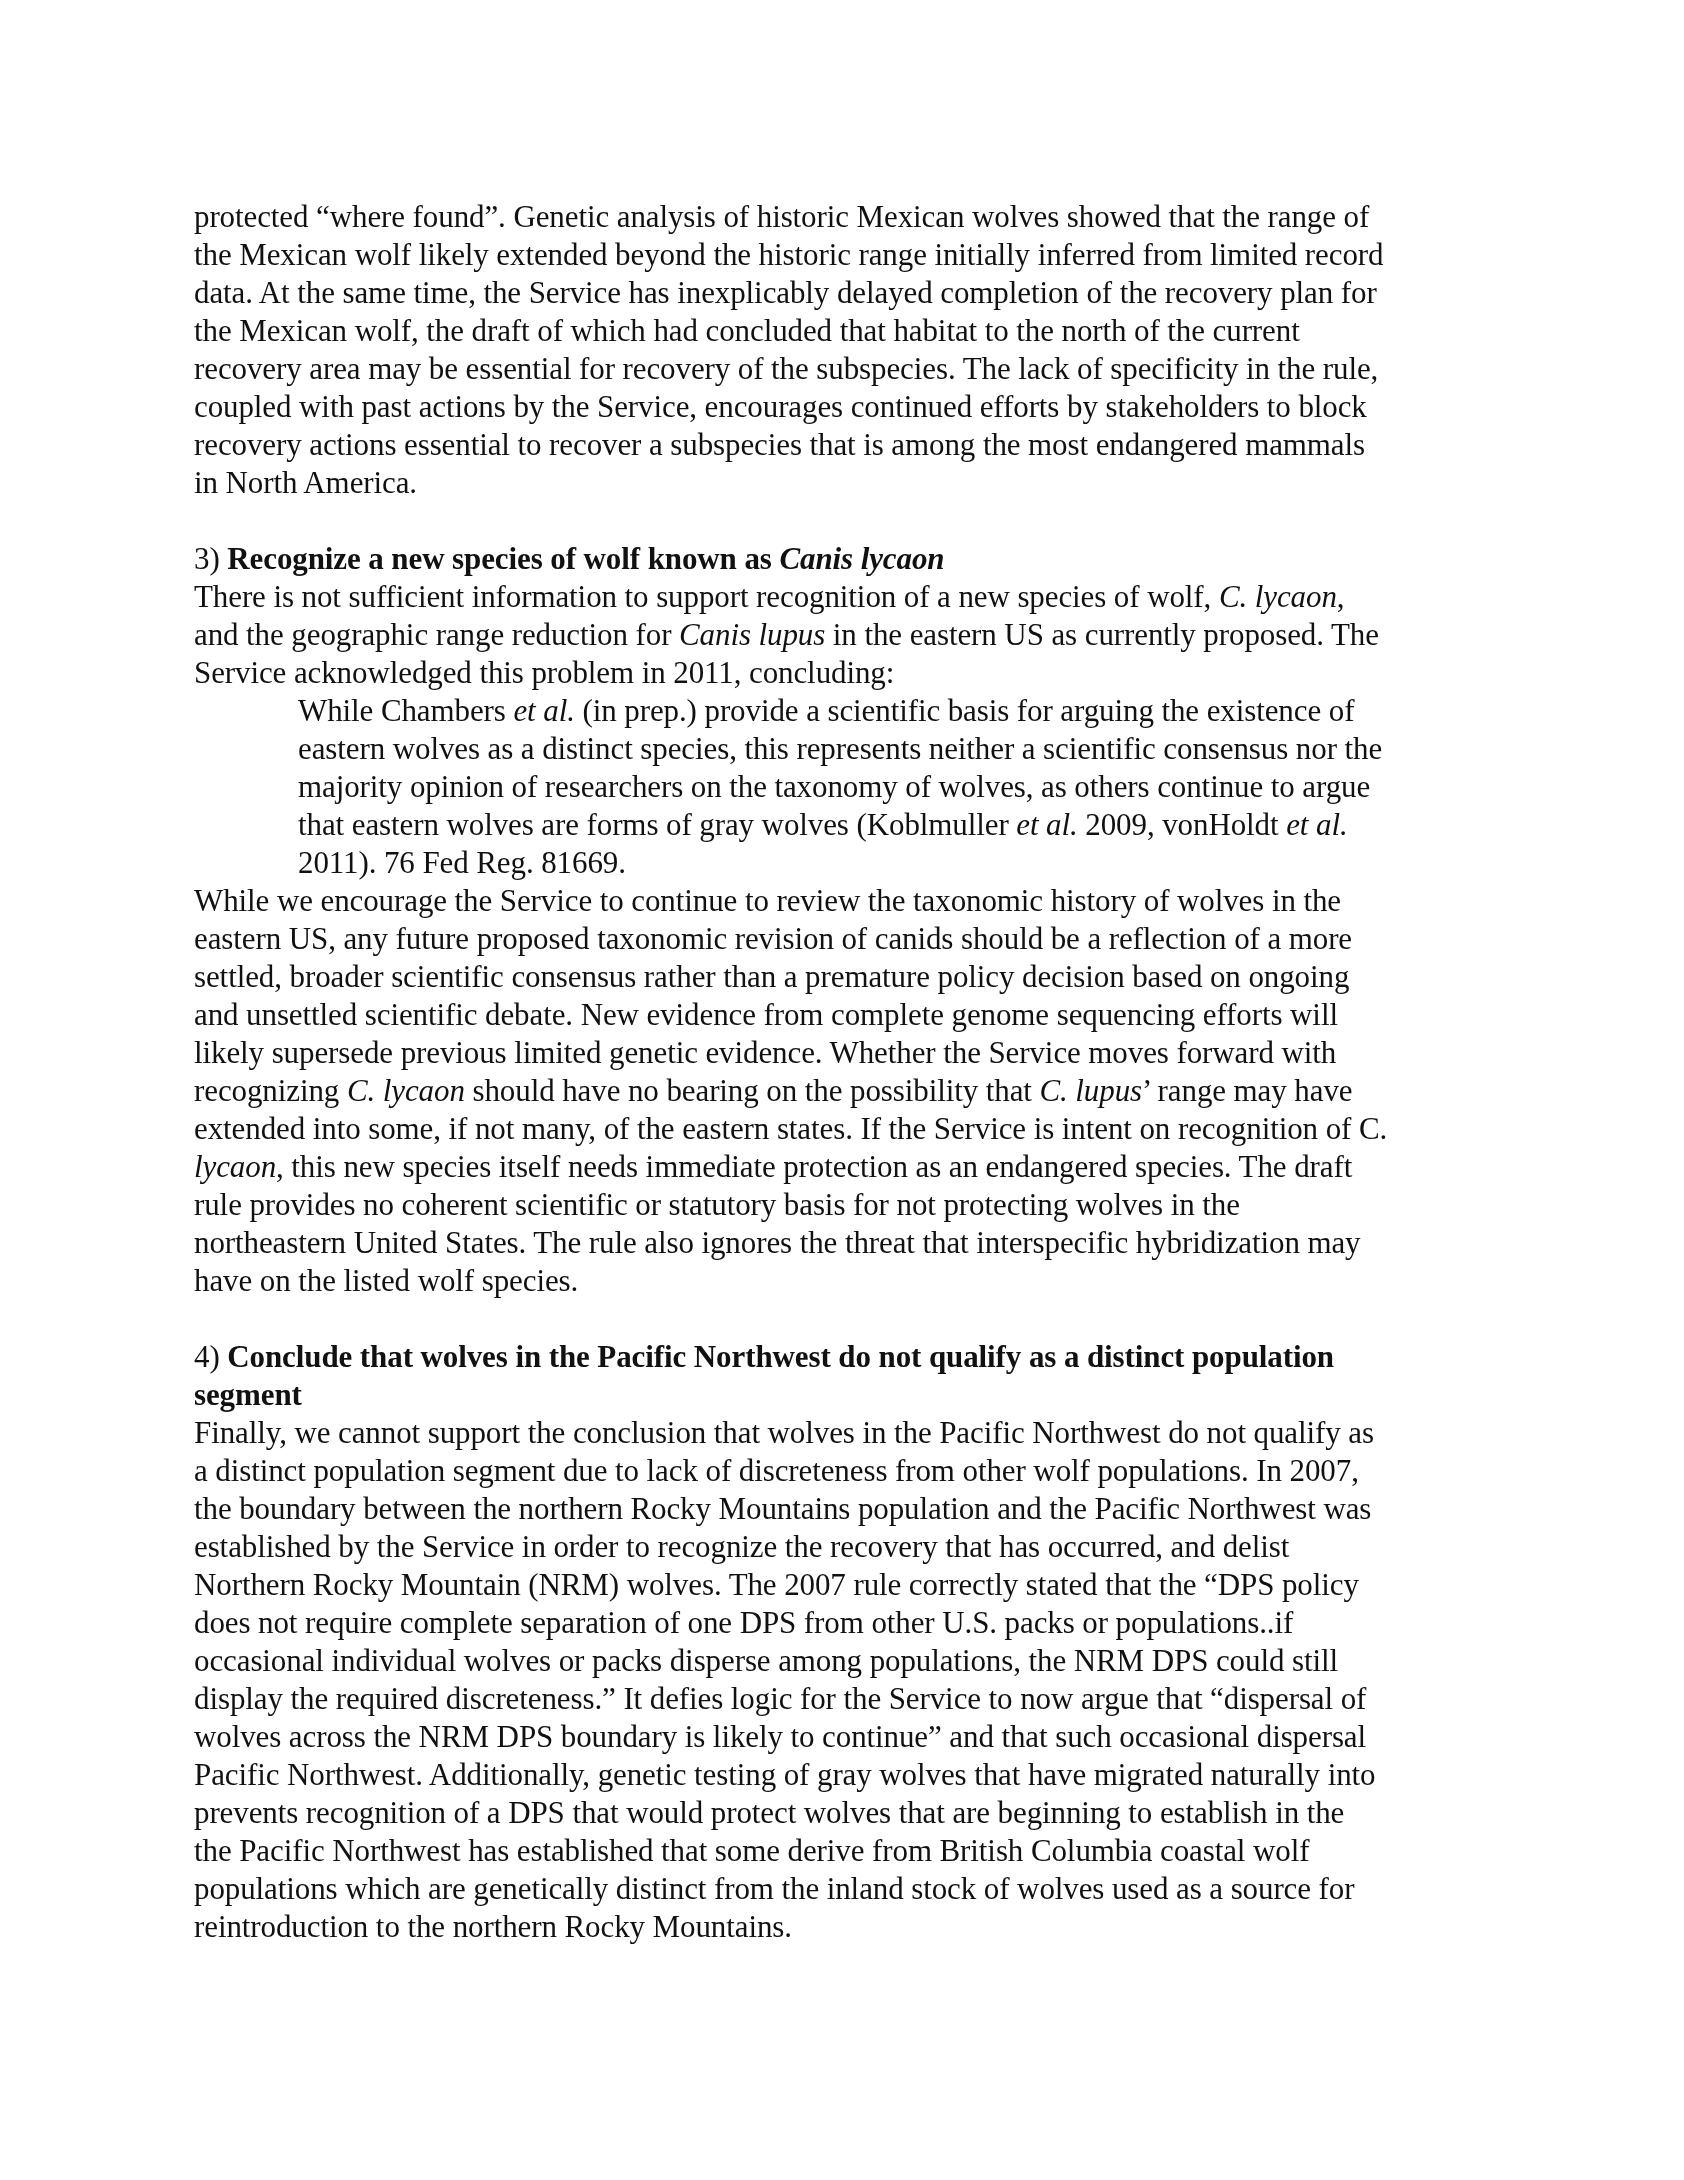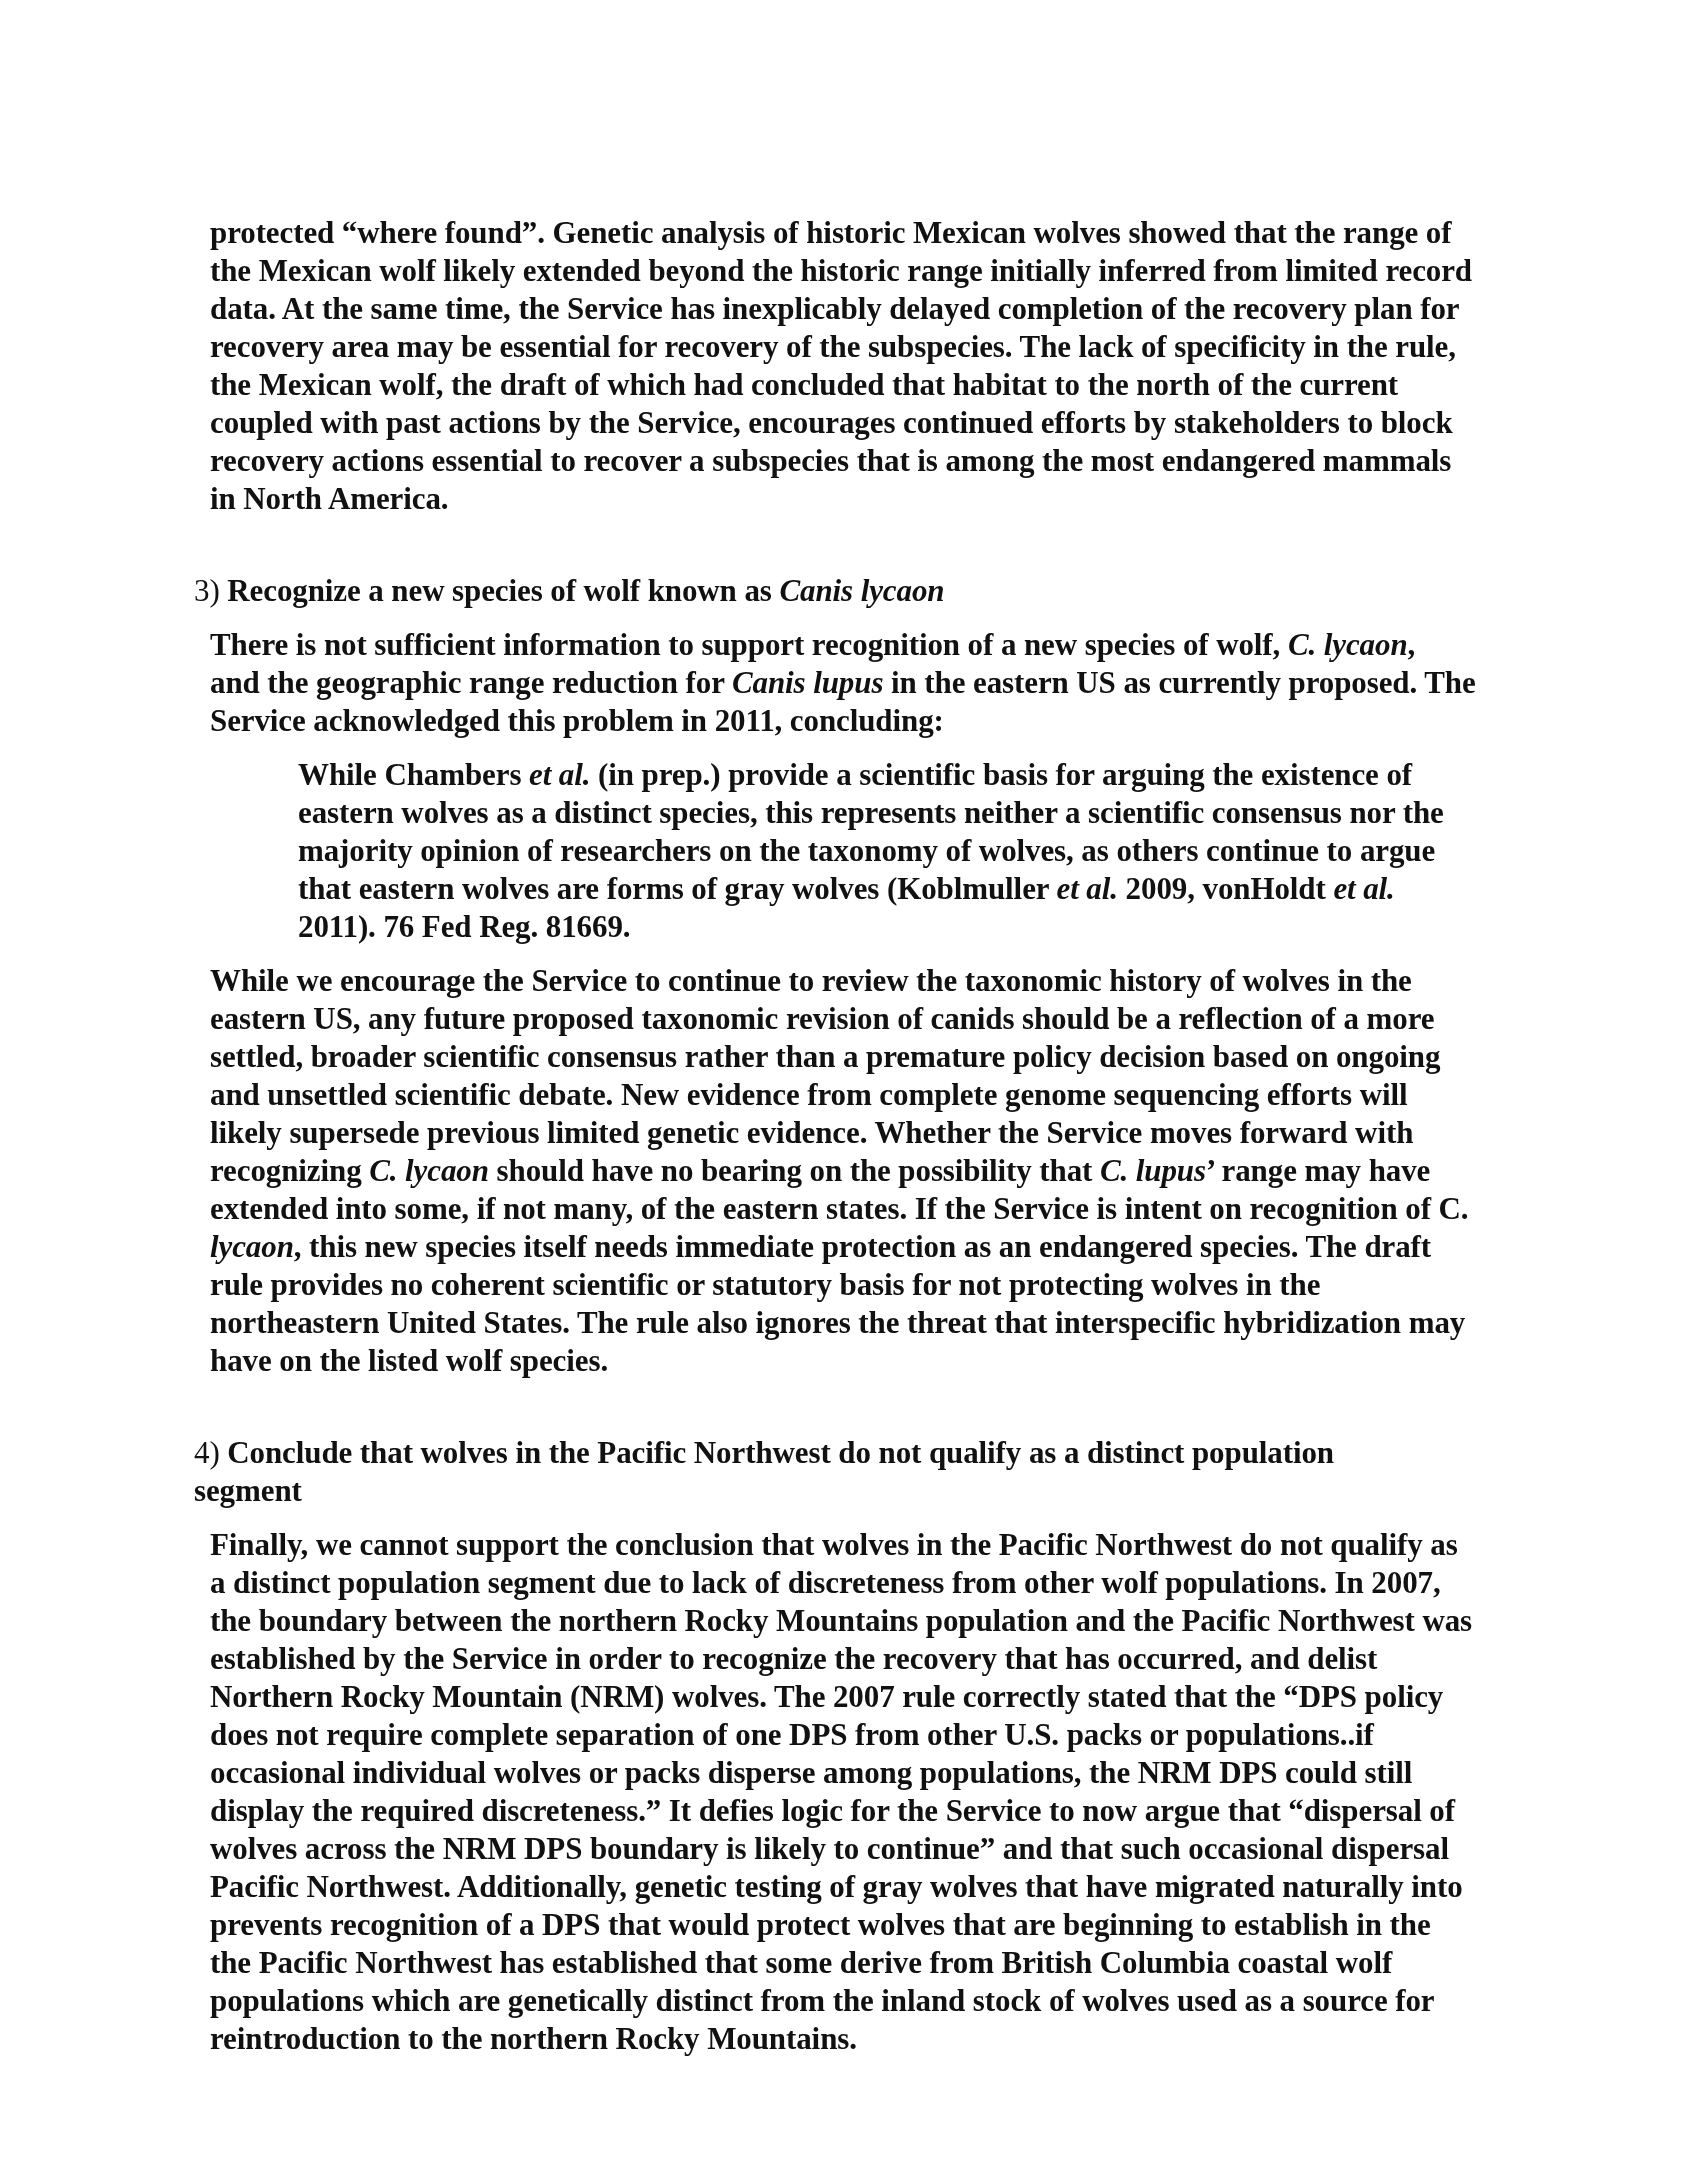--- a/index.html
+++ b/index.html
@@ -21,37 +21,37 @@
       top: 198px;
       width: 1329px;
       font-size: 31px;
       line-height: 38px;
       letter-spacing: -0.1px;
     }
     .line {
       display: block;
       white-space: nowrap;
     }
-    .para { margin: 16px; font-weight: bold; }
+    .para { margin: 0; }
     .gap { height: 38px; }
     .quote { margin-left: 104px; }
     .heading b { font-weight: bold; }
     i { font-style: italic; text-align: center; }
   </style>
 </head>
 <body>
 
 <div class="page">
 
   <p class="para">
     <span class="line">protected “where found”. Genetic analysis of historic Mexican wolves showed that the range of</span>
     <span class="line">the Mexican wolf likely extended beyond the historic range initially inferred from limited record</span>
     <span class="line">data. At the same time, the Service has inexplicably delayed completion of the recovery plan for</span>
+    <span class="line">the Mexican wolf, the draft of which had concluded that habitat to the north of the current</span>
     <span class="line">recovery area may be essential for recovery of the subspecies. The lack of specificity in the rule,</span>
-    <span class="line">the Mexican wolf, the draft of which had concluded that habitat to the north of the current</span>
     <span class="line">coupled with past actions by the Service, encourages continued efforts by stakeholders to block</span>
     <span class="line">recovery actions essential to recover a subspecies that is among the most endangered mammals</span>
     <span class="line">in North America.</span>
   </p>
 
   <div class="gap"></div>
 
   <div class="line heading">
     <span>3) </span><b>Recognize a new species of wolf known as </b><b><i>Canis lycaon</i></b>
   </div>

